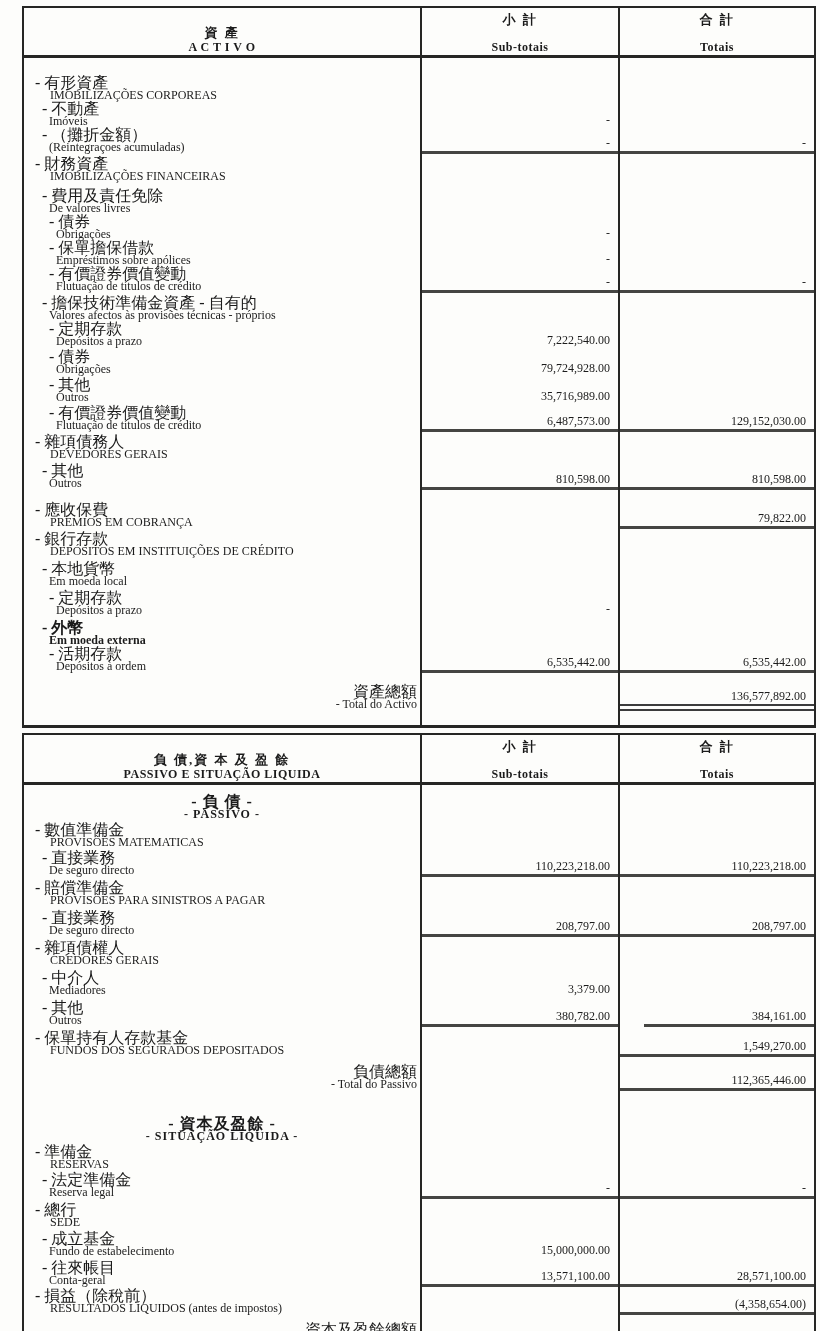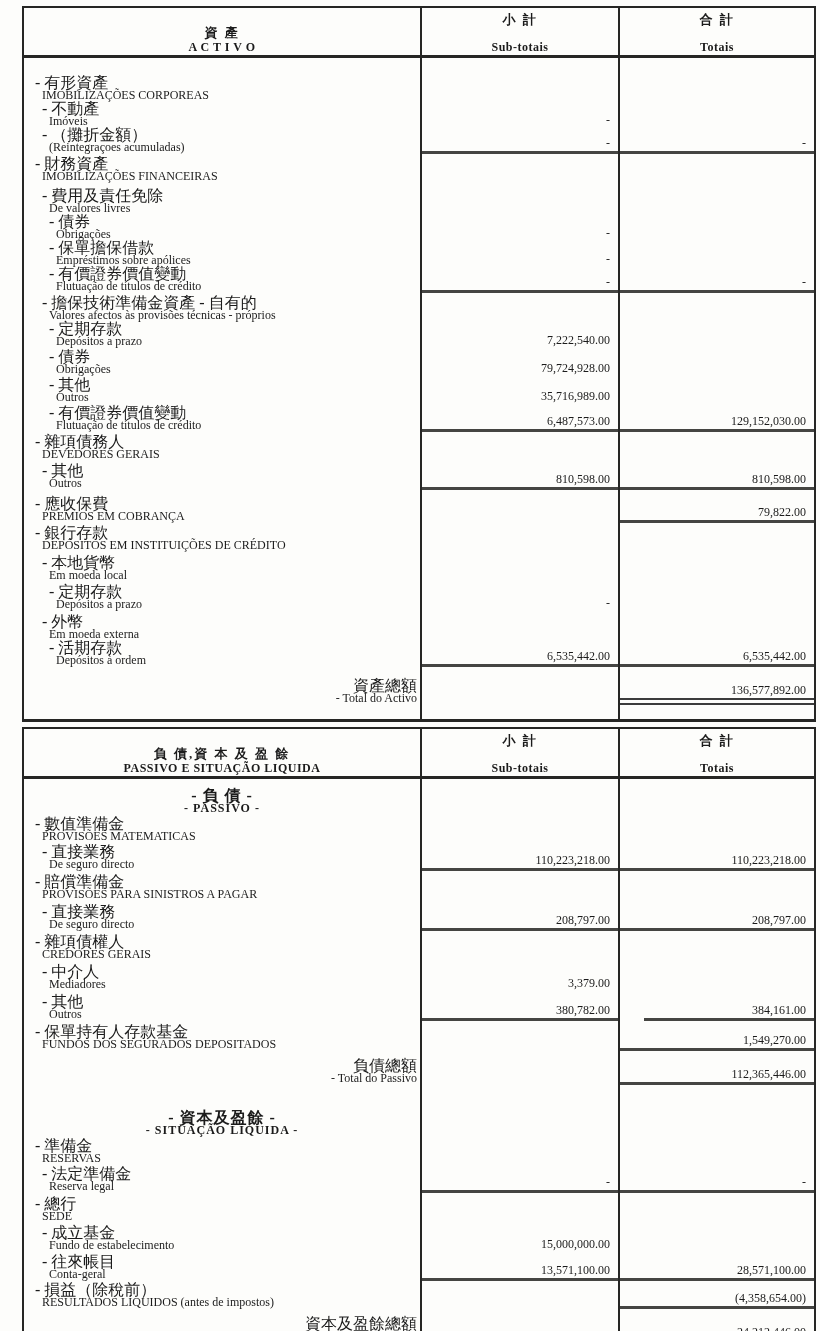--- a/index.html
+++ b/index.html
@@ -21,21 +21,21 @@
     font-weight:bold; vertical-align:top;
   }
   .h-stack{display:flex; flex-direction:column; justify-content:space-between; height:41px; padding:5px 0 1px 0;}
   .h-stack.tight{justify-content:flex-end; gap:1px;}
   .h-zh{font-size:13px; line-height:14px; text-align:center; letter-spacing:2px;}
   .h-pt{font-size:12px; line-height:13px; text-align:center; letter-spacing:0.5px;}
   td{padding:0; vertical-align:bottom;}
   td.c-sub, td.c-tot, th.h-col{border-left:2px solid #262624;}
   .zh{font-size:16px; line-height:13px; white-space:nowrap;}
   .pt{font-size:12px; line-height:13px; white-space:nowrap;}
-  .zh.lv0{padding-left:11px;} .pt.lv0{padding-left:18px;}
+  .zh.lv0{padding-left:11px;} .pt.lv0{padding-left:26px;}
   .zh.lv1{padding-left:18px;} .pt.lv1{padding-left:25px;}
   .zh.lv2{padding-left:25px;} .pt.lv2{padding-left:32px;}
   .amount{
     display:block; width:100%; box-sizing:border-box;
     text-align:right; font-size:12px; line-height:15px;
     padding-right:8px; white-space:nowrap;
   }
   tr.r-both td.c-sub .amount,
   tr.r-both td.c-tot .amount,
   tr.r-tot td.c-tot .amount{border-bottom:3px solid #454542;}
@@ -229,21 +229,21 @@
             <td class="c-tot" style="padding-top: 3px;">
               <div class="amount">810,598.00</div>
             </td>
           </tr>
           <tr class="entry t-item r-tot">
             <td class="c-label" style="padding-top: 3px;">
               <div class="zh lv0">- 應收保費</div>
               <div class="pt lv0">PREMIOS EM COBRANÇA</div>
             </td>
             <td class="c-sub" style="padding-top: 3px;"></td>
-            <td class="c-tot" style="padding-top: 15px;">
+            <td class="c-tot" style="padding-top: 21px;">
               <div class="amount">79,822.00</div>
             </td>
           </tr>
           <tr class="entry t-item">
             <td class="c-label" style="padding-top: 3px;">
               <div class="zh lv0">- 銀行存款</div>
               <div class="pt lv0">DEPÓSITOS EM INSTITUIÇÕES DE CRÉDITO</div>
             </td>
             <td class="c-sub" style="padding-top: 3px;"></td>
             <td class="c-tot" style="padding-top: 3px;"></td>
@@ -260,21 +260,21 @@
             <td class="c-label" style="padding-top: 3px;">
               <div class="zh lv2">- 定期存款</div>
               <div class="pt lv2">Depósitos a prazo</div>
             </td>
             <td class="c-sub" style="padding-top: 3px;">
               <div class="amount">-</div>
             </td>
             <td class="c-tot" style="padding-top: 3px;"></td>
           </tr>
           <tr class="entry t-item">
-            <td class="c-label" style="padding-top: 4px;">
+            <td class="c-label" style="padding-top: 4px; font-weight: bold;">
               <div class="zh lv1">- 外幣</div>
               <div class="pt lv1">Em moeda externa</div>
             </td>
             <td class="c-sub" style="padding-top: 4px;"></td>
             <td class="c-tot" style="padding-top: 4px;"></td>
           </tr>
           <tr class="entry t-item r-both">
             <td class="c-label">
               <div class="zh lv2">- 活期存款</div>
               <div class="pt lv2">Depósitos à ordem</div>

